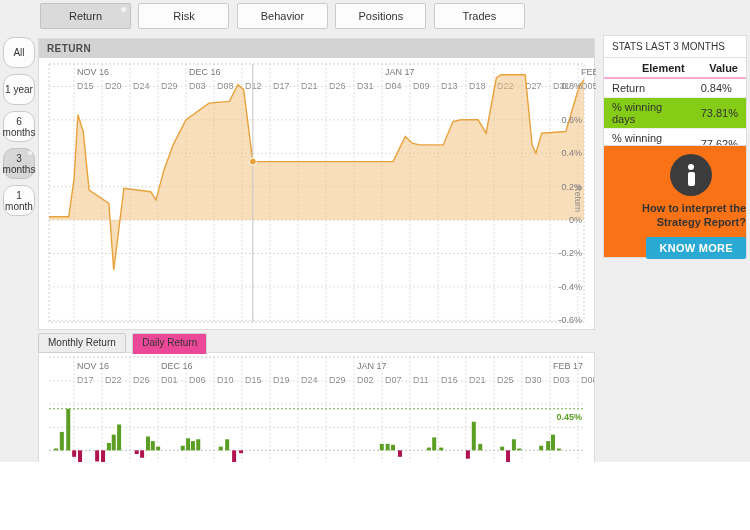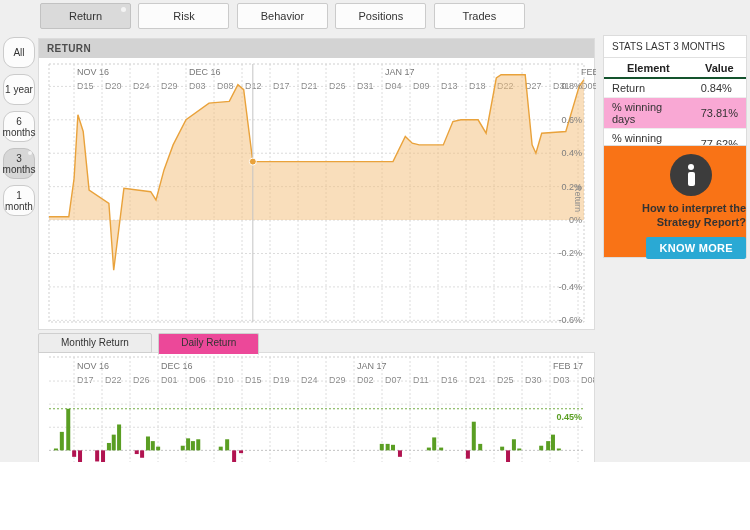--- a/index.html
+++ b/index.html
@@ -36,39 +36,39 @@
   .tooltip{position:absolute;left:161px;top:139px;background:#fff;border:1px solid #c3c3c3;
        box-shadow:1px 2px 4px rgba(0,0,0,.18);padding:5px 9px 6px 9px;font-size:11px;color:#333;z-index:5;}
   .tooltip .tt-date{margin-bottom:4px;}
   .tooltip .tt-val{font-weight:bold;margin-left:6px;}
 
   
   .stats-panel{left:603px;top:35px;width:144px;background:#fff;border:1px solid #dcdcdc;
        position:absolute;box-sizing:border-box;}
   .stats-title{font-size:10px;color:#333;padding:5px 8px;border-bottom:1px solid #e0e0e0;}
   .stats-table{width:100%;border-collapse:collapse;font-size:11px;}
-  .stats-table th{text-align:center;font-weight:bold;color:#222;padding:4px 8px 3px 8px;
-       border-bottom:2px solid #14532d;}
+  .stats-table th{text-align:right;font-weight:bold;color:#222;padding:4px 8px 3px 8px;
+       border-bottom:2px solid #f9a8d4;}
   .stats-table td{padding:3px 8px;color:#333;border-bottom:1px solid #ededed;}
-  .stats-table tr.alt{background:#f9a8d4;margin-left:25px;}
+  .stats-table tr.alt{background:#84cc16;margin-left:25px;}
 
   
   .info-panel{left:603px;top:145px;width:144px;height:113px;position:absolute;background:#f97316;
        border:1px solid #dcdcdc;box-sizing:border-box;text-align:right;padding-left:32px;}
   .info-circle{width:42px;height:42px;border-radius:50%;background:#3c3c3c;margin:8px auto 6px auto;
        display:flex;flex-direction:column;align-items:center;justify-content:center;}
   .info-dot{width:6px;height:6px;border-radius:50%;background:#fff;}
   .info-bar{width:7px;height:14px;border-radius:2px;background:#fff;margin-top:2px;}
   .info-text{font-size:11px;font-weight:bold;color:#333;line-height:1.25;}
   .know-more{display:inline-block;margin-top:7px;padding:5px 13px;background:var(--accent,#2aa9d4);
        color:#fff;font-size:11px;font-weight:bold;border-radius:2px;cursor:pointer;letter-spacing:.3px;}
 
   
   .bottom-tabs{position:absolute;left:38px;top:333px;height:20px;z-index:3;}
-  .btab{display:inline-block;height:18px;line-height:18px;padding:0 22px;font-size:10px;color:#333;
+  .btab{display:inline-block;height:18px;line-height:18px;padding:0 9px;font-size:10px;color:#333;
        background:#ededed;border:1px solid #cfcfcf;border-radius:2px 2px 0 0;margin-right:2px;cursor:pointer;vertical-align:top;}
   .btab.active{background:#ec4899;height:20px;border-bottom:1px solid #fff;}
   .bottom-panel{left:38px;top:352px;width:557px;height:176px;}
   .daily-chart-svg{position:absolute;left:0;top:0;}
 
   
   .chat-bubble{position:absolute;left:701px;top:514px;width:44px;height:44px;border-radius:50%;
        background:var(--chat,#1478bf);cursor:pointer;}
   .chat-bubble .bubble-shape{position:absolute;left:10px;top:11px;width:24px;height:17px;
        border-radius:4px;background:#fff;}

